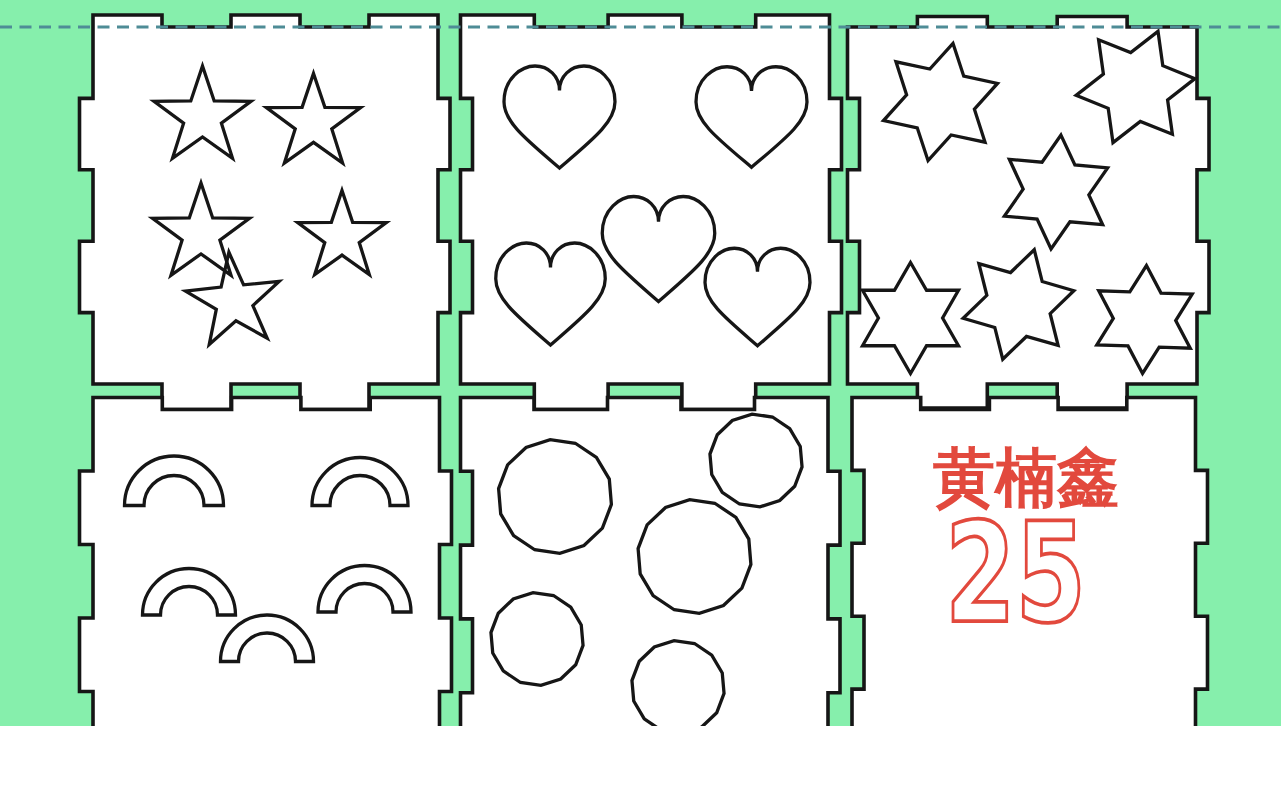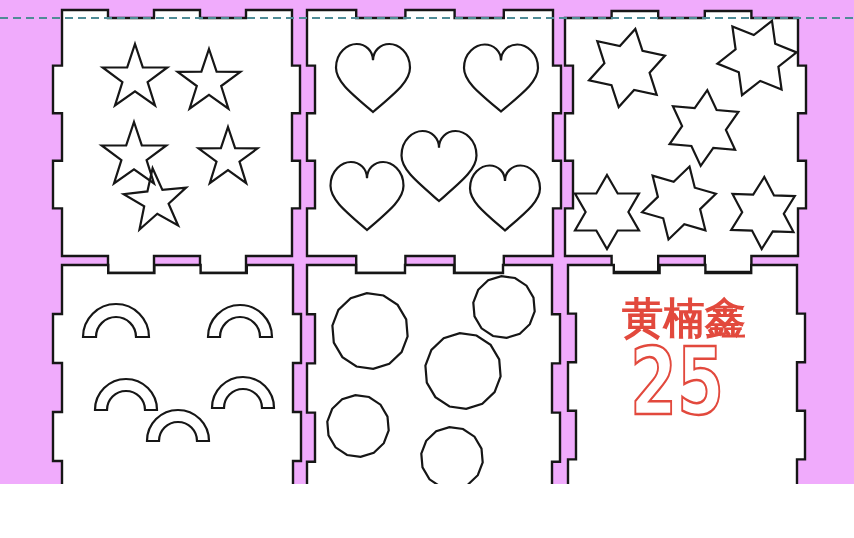--- a/index.html
+++ b/index.html
@@ -1,20 +1,20 @@
 <!DOCTYPE html>
 <html><head>
 <meta charset="utf-8">
 <style>
   html, body { margin: 0; padding: 0; background: #ffffff; }
   .stage {
     position: relative;
     width: 854px;
     height: 484px;
-    background: #f0abfc;
+    background: #86efac;
     overflow: hidden;
     font-family: "DejaVu Sans", sans-serif;
   }
   svg { display: block; }
   .plate { fill: #ffffff; }
   .cut-shape { fill: none; }
   text { user-select: none; }
 </style>
 </head>
 <body>

